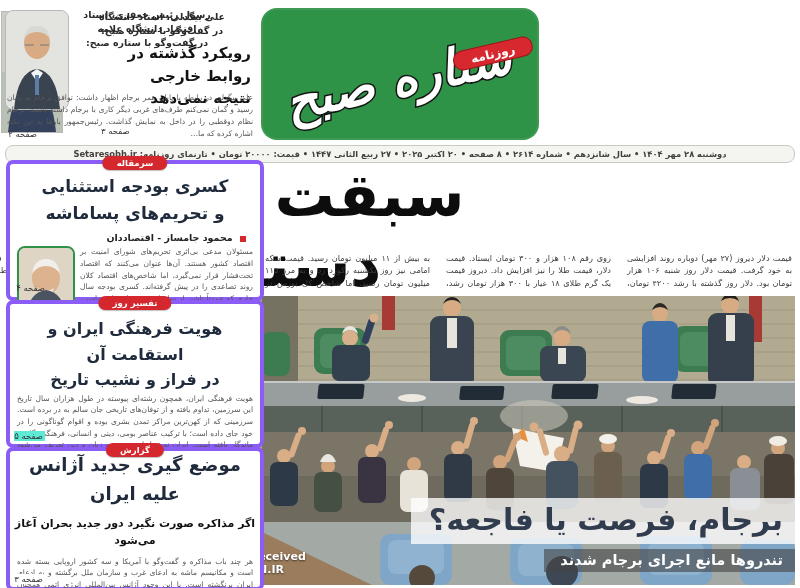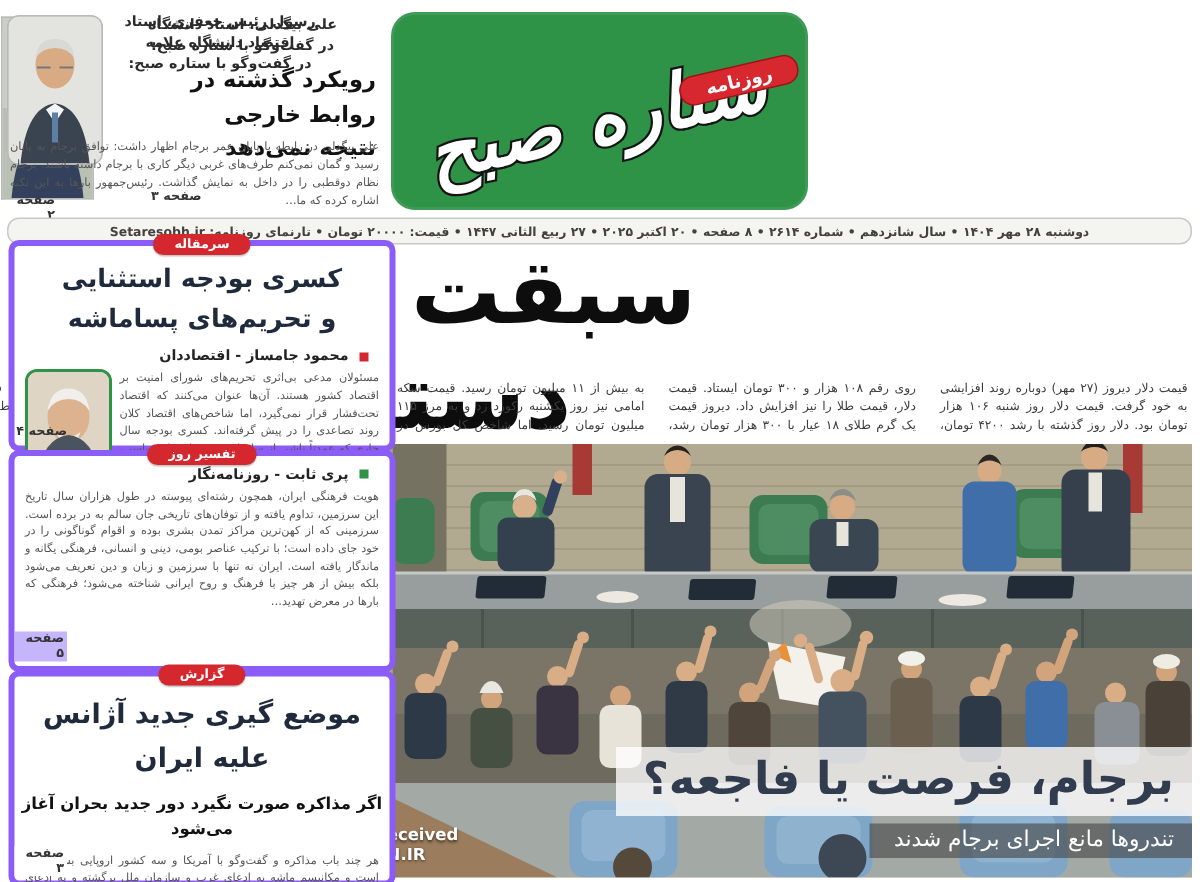--- a/index.html
+++ b/index.html
@@ -6,21 +6,21 @@
   .page{position:relative;width:800px;height:588px;background:#ffffff;overflow:hidden;
         font-family:"DejaVu Sans",sans-serif;direction:rtl;}
   .abs{position:absolute;}
   
   .hdr-box{position:absolute;top:6px;height:132px;}
   .photo-frame{border:1px solid #b9b9b9;background:#cfd3cc;overflow:hidden;}
   .kicker{font-size:9.5px;font-weight:bold;color:#2b2b2b;line-height:1.45;text-align:center;}
   .tl-head{font-size:16.5px;font-weight:bold;color:#121212;line-height:1.55;text-align:center;}
   .tr-head{font-size:15px;font-weight:bold;color:#121212;line-height:1.5;text-align:right;}
   .tiny-body{font-size:7.6px;color:#555;line-height:1.6;text-align:justify;}
-  .pageref{font-size:8.5px;font-weight:bold;color:#333;}
+  .pageref{font-size:8.5px;font-weight:normal;color:#333;}
   
   .masthead{position:absolute;left:261px;top:8px;width:278px;height:132px;background:#2e9247;
             border-radius:16px;box-shadow:inset 0 0 0 2px rgba(255,255,255,.08);}
   
   .dateline{position:absolute;left:5px;right:5px;top:145px;height:16px;background:#f4f4f1;
             border:1px solid #c9c9c4;border-radius:8px;display:flex;align-items:center;justify-content:center;
             font-size:8.3px;color:#44413c;font-weight:bold;}
   
   .lead-head{position:absolute;left:0;top:160px;width:540px;text-align:center;
              font-size:60px;font-weight:bold;color:#0d0d0d;letter-spacing:-1px;}
@@ -36,21 +36,21 @@
   .byline{font-size:9.5px;font-weight:bold;color:#222;text-align:right;}
   .bullet{display:inline-block;width:6px;height:6px;margin-left:4px;vertical-align:middle;}
   .box-body{font-size:7.5px;color:#555;line-height:1.55;text-align:justify;}
   .portrait-float{float:left;width:54px;height:70px;margin-right:5px;margin-bottom:0;
                   border:2px solid #2f9247;border-radius:8px;overflow:hidden;background:#e9e2d6;}
   
   .main-photo{position:absolute;right:5px;top:296px;width:631px;height:289px;overflow:hidden;background:#a9a28c;}
   .cap-main{position:absolute;right:0;bottom:41px;background:rgba(255,255,255,.78);
             padding:4px 12px 6px 18px;font-size:30px;font-weight:bold;color:#313c4e;line-height:1.2;}
   .cap-sub{position:absolute;right:0;bottom:13px;background:rgba(70,70,70,.62);
-           padding:3px 12px 4px 16px;font-size:14.5px;font-weight:normal;color:#fff;}
+           padding:3px 12px 4px 16px;font-size:14.5px;font-weight:bold;color:#fff;}
   .credit{position:absolute;left:6px;bottom:8px;display:flex;align-items:center;gap:5px;direction:ltr;margin-top:12px;}
   .credit-txt{color:#fff;font-weight:bold;font-size:11px;line-height:1.25;text-shadow:0 1px 2px rgba(0,0,0,.6);}
   .credit-logo{width:34px;height:26px;background:rgba(40,40,40,.55);border-radius:3px;
                display:flex;align-items:center;justify-content:center;}
 </style>
 </head>
 <body>
 
 <div class="page">
 
@@ -314,29 +314,29 @@
           <path d="M6 70 q4 -26 21 -28 q17 2 21 28z" fill="#4a5360"></path>
         </svg>
       </span>
       <span>مسئولان مدعی بی‌اثری تحریم‌های شورای امنیت بر اقتصاد کشور هستند. آن‌ها عنوان می‌کنند که اقتصاد تحت‌فشار قرار نمی‌گیرد، اما شاخص‌های اقتصاد کلان روند تصاعدی را در پیش گرفته‌اند. کسری بودجه سال جاری که عمدتاً ناشی از ساختار معیوب اقتصاد سیاسی، ناکارآمدی سیاست‌گذاری‌های داخلی اعم از مالی و پولی، وابستگی به منابع نفتی و کاهش درآمدهای ارزی است که بر اساس گزارش بانک مرکزی …</span>
     </div>
     <div class="pageref" style="position:absolute;right:215px;bottom:4px;margin-top:15px;">صفحه ۴</div>
   </div>
 
   <div class="story-box" style="top:300px;height:140px;">
     <div class="tag">تفسیر روز</div>
-    <div class="byline" style="margin:7px 14px 3px 0;">
-      <span class="bullet" style="background:#2e9247;"></span>
-      <span>پری ثابت - روزنامه‌نگار</span>
+    <div class="box-head" style="font-size:16px;margin-top:12px;">
+      <span>هویت فرهنگی ایران و استقامت آن</span><br>
+      <span>در فراز و نشیب تاریخ</span>
     </div>
     <div class="box-body" style="margin:0 7px;">هویت فرهنگی ایران، همچون رشته‌ای پیوسته در طول هزاران سال تاریخ این سرزمین، تداوم یافته و از توفان‌های تاریخی جان سالم به در برده است. سرزمینی که از کهن‌ترین مراکز تمدن بشری بوده و اقوام گوناگونی را در خود جای داده است؛ با ترکیب عناصر بومی، دینی و انسانی، فرهنگی یگانه و ماندگار یافته است. ایران نه تنها با سرزمین و زبان و دین تعریف می‌شود بلکه بیش از هر چیز با فرهنگ و روح ایرانی شناخته می‌شود؛ فرهنگی که بارها در معرض تهدید…</div>
-    <div class="pageref" style="position:absolute;right:215px;bottom:3px;background:#c4b5fd;padding-right:2px;">صفحه ۵</div>
+    <div class="pageref" style="position:absolute;right:215px;bottom:3px;background:#5eead4;padding-right:2px;">صفحه ۵</div>
   </div>
 
   <div class="story-box" style="top:447px;height:136px;">
     <div class="tag">گزارش</div>
-    <div class="box-head" style="font-size:18px;margin-top:12px;">موضع گیری جدید آژانس علیه ایران</div>
+    <div class="box-head" style="font-size:18px;">موضع گیری جدید آژانس علیه ایران</div>
     <div class="box-head" style="font-size:11px;margin-top:6px;color:#111;">اگر مذاکره صورت نگیرد دور جدید بحران آغاز می‌شود</div>
     <div class="box-body" style="margin:6px 7px 0;">هر چند باب مذاکره و گفت‌وگو با آمریکا و سه کشور اروپایی بسته شده است و مکانیسم ماشه به ادعای غرب و سازمان ملل برگشته و به ادعای ایران برنگشته است. با این وجود آژانس بین‌المللی انرژی اتمی همچنان خواهان مذاکره ایران با غرب و بازدید از مراکز هسته‌ای است. مهم این است که آژانس بازوی شورای امنیت و شورای حکام است و گزارش‌های آن بر تصمیمات این دو نهاد تاثیر می‌گذارد. نکته قابل تامل این است که اکنون مرجع آژانس، اروپا، آمریکا و اسرائیل مقابل ایران قرار گرفته‌اند و بر حق فضاسازی هستند. حال باید دید…</div>
     <div class="pageref" style="position:absolute;right:215px;bottom:3px;background:#fff;padding-right:2px;">صفحه ۳</div>
   </div>
 
 </div>
 
 </body></html>

